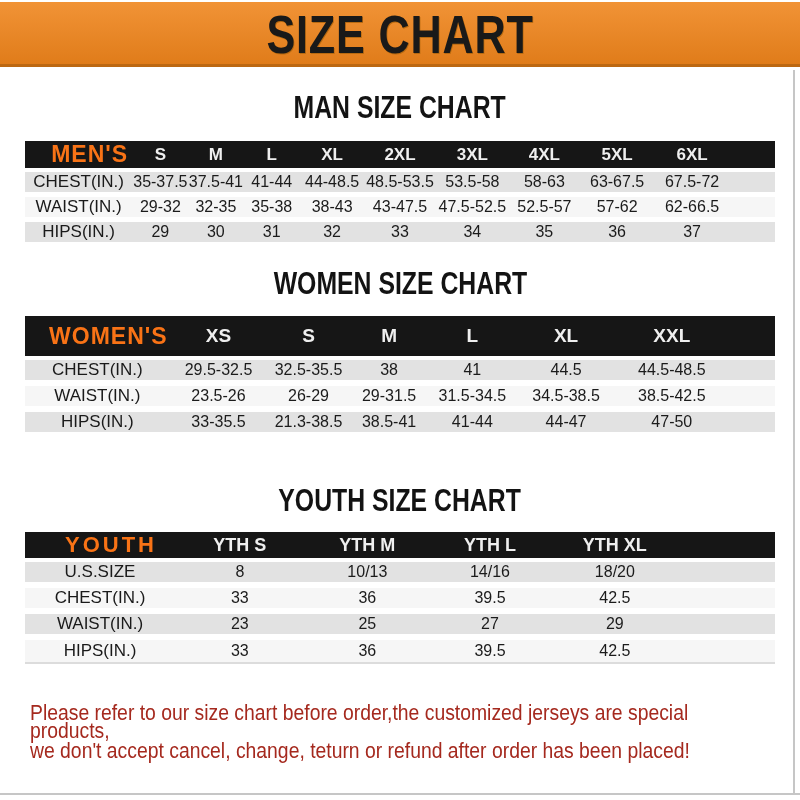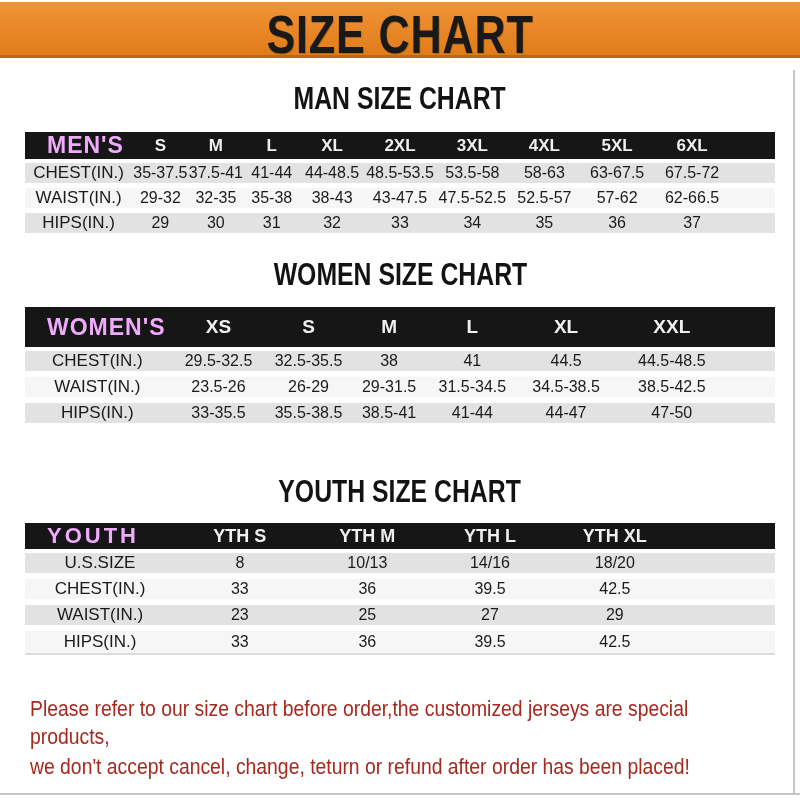--- a/index.html
+++ b/index.html
@@ -6,21 +6,21 @@
   html, body { width: 800px; height: 800px; }
   body {
     position: relative;
     background: #ffffff;
     font-family: "Liberation Sans", sans-serif;
     overflow: hidden;
   }
   
   .banner {
     margin-top: 2px;
-    height: 56px;
+    height: 65px;
     background: linear-gradient(#f19336, #e07c1a);
     border-bottom: 3px solid #bc6812;
     text-align: center;
   }
   .banner-title {
     display: inline-block;
     transform: scaleX(0.8);
     transform-origin: 50% 50%;
     font-size: 54px;
     font-weight: bold;
@@ -66,23 +66,23 @@
   .size-table thead th {
     background: #161616;
     color: #efefef;
     font-weight: bold;
     border-bottom: 4px solid #ffffff;
   }
   .men-table   thead th { height: 30px; font-size: 17px; }
   .women-table thead th { height: 44px; font-size: 19px; }
   .youth-table thead th { height: 28px; font-size: 18px; }
   .size-table thead th.bar-label {
-    text-align: left;
+    text-align: center;
     padding-left: 22px;
-    color: #f0abfc;
+    color: #f97316;
     letter-spacing: 1px;
   }
   .men-table   thead th.bar-label { font-size: 23px; }
   .women-table thead th.bar-label { font-size: 23px; }
   .youth-table thead th.bar-label { font-size: 22px; letter-spacing: 3px; }
   
   .size-table tbody td {
     font-size: 16px;
     color: #1b1b1b;
     background: #f6f6f6;
@@ -92,21 +92,21 @@
   .women-table tbody td { height: 24px; border-bottom-width: 6px; }
   .youth-table tbody td { height: 24px; border-bottom-width: 6px; }
   .size-table tbody td.row-label { font-size: 17px; color: #1a1a1a; }
   .youth-table tbody tr:last-child td { border-bottom: 2px solid #dcdcdc; }
   
   .footer-note {
     margin-top: 40px;
     padding-left: 30px;
     color: #a5291e;
   }
-  .footer-line { line-height: 28px; }
+  .footer-line { line-height: 18px; }
   .footer-line span {
     display: inline-block;
     transform: scaleX(0.9);
     transform-origin: 0 50%;
     font-size: 21.5px;
   }
   
   .edge-right  { position: absolute; top: 70px; bottom: 5px; right: 5px; width: 2px; background: #c6c6c6; }
   .edge-bottom { position: absolute; left: 0; right: 0; bottom: 5px; height: 2px; background: #c6c6c6; }
 </style>
@@ -237,21 +237,21 @@
       <td>26-29</td>
       <td>29-31.5</td>
       <td>31.5-34.5</td>
       <td>34.5-38.5</td>
       <td>38.5-42.5</td>
       <td></td>
     </tr>
     <tr>
       <td class="row-label">HIPS(IN.)</td>
       <td>33-35.5</td>
-      <td>35.5-38.5</td>
+      <td>21.3-38.5</td>
       <td>38.5-41</td>
       <td>41-44</td>
       <td>44-47</td>
       <td>47-50</td>
       <td></td>
     </tr>
   </tbody>
 </table>
 
 <div class="section-heading heading-youth">

